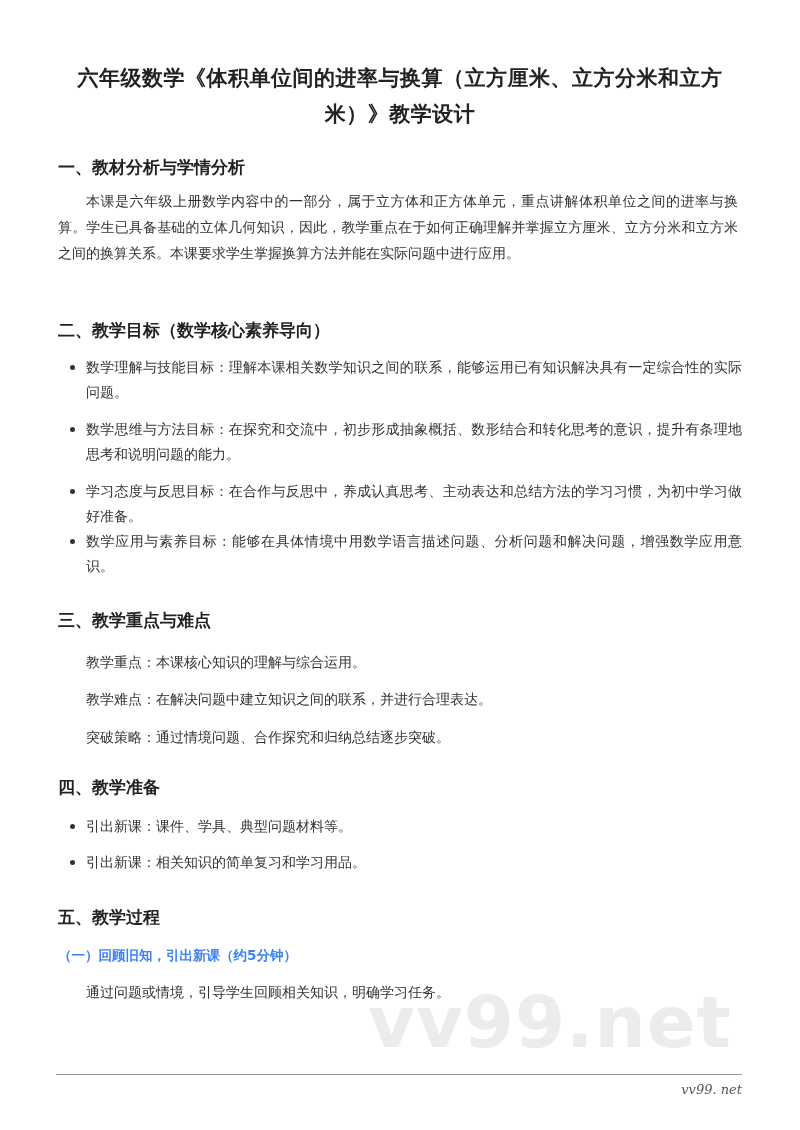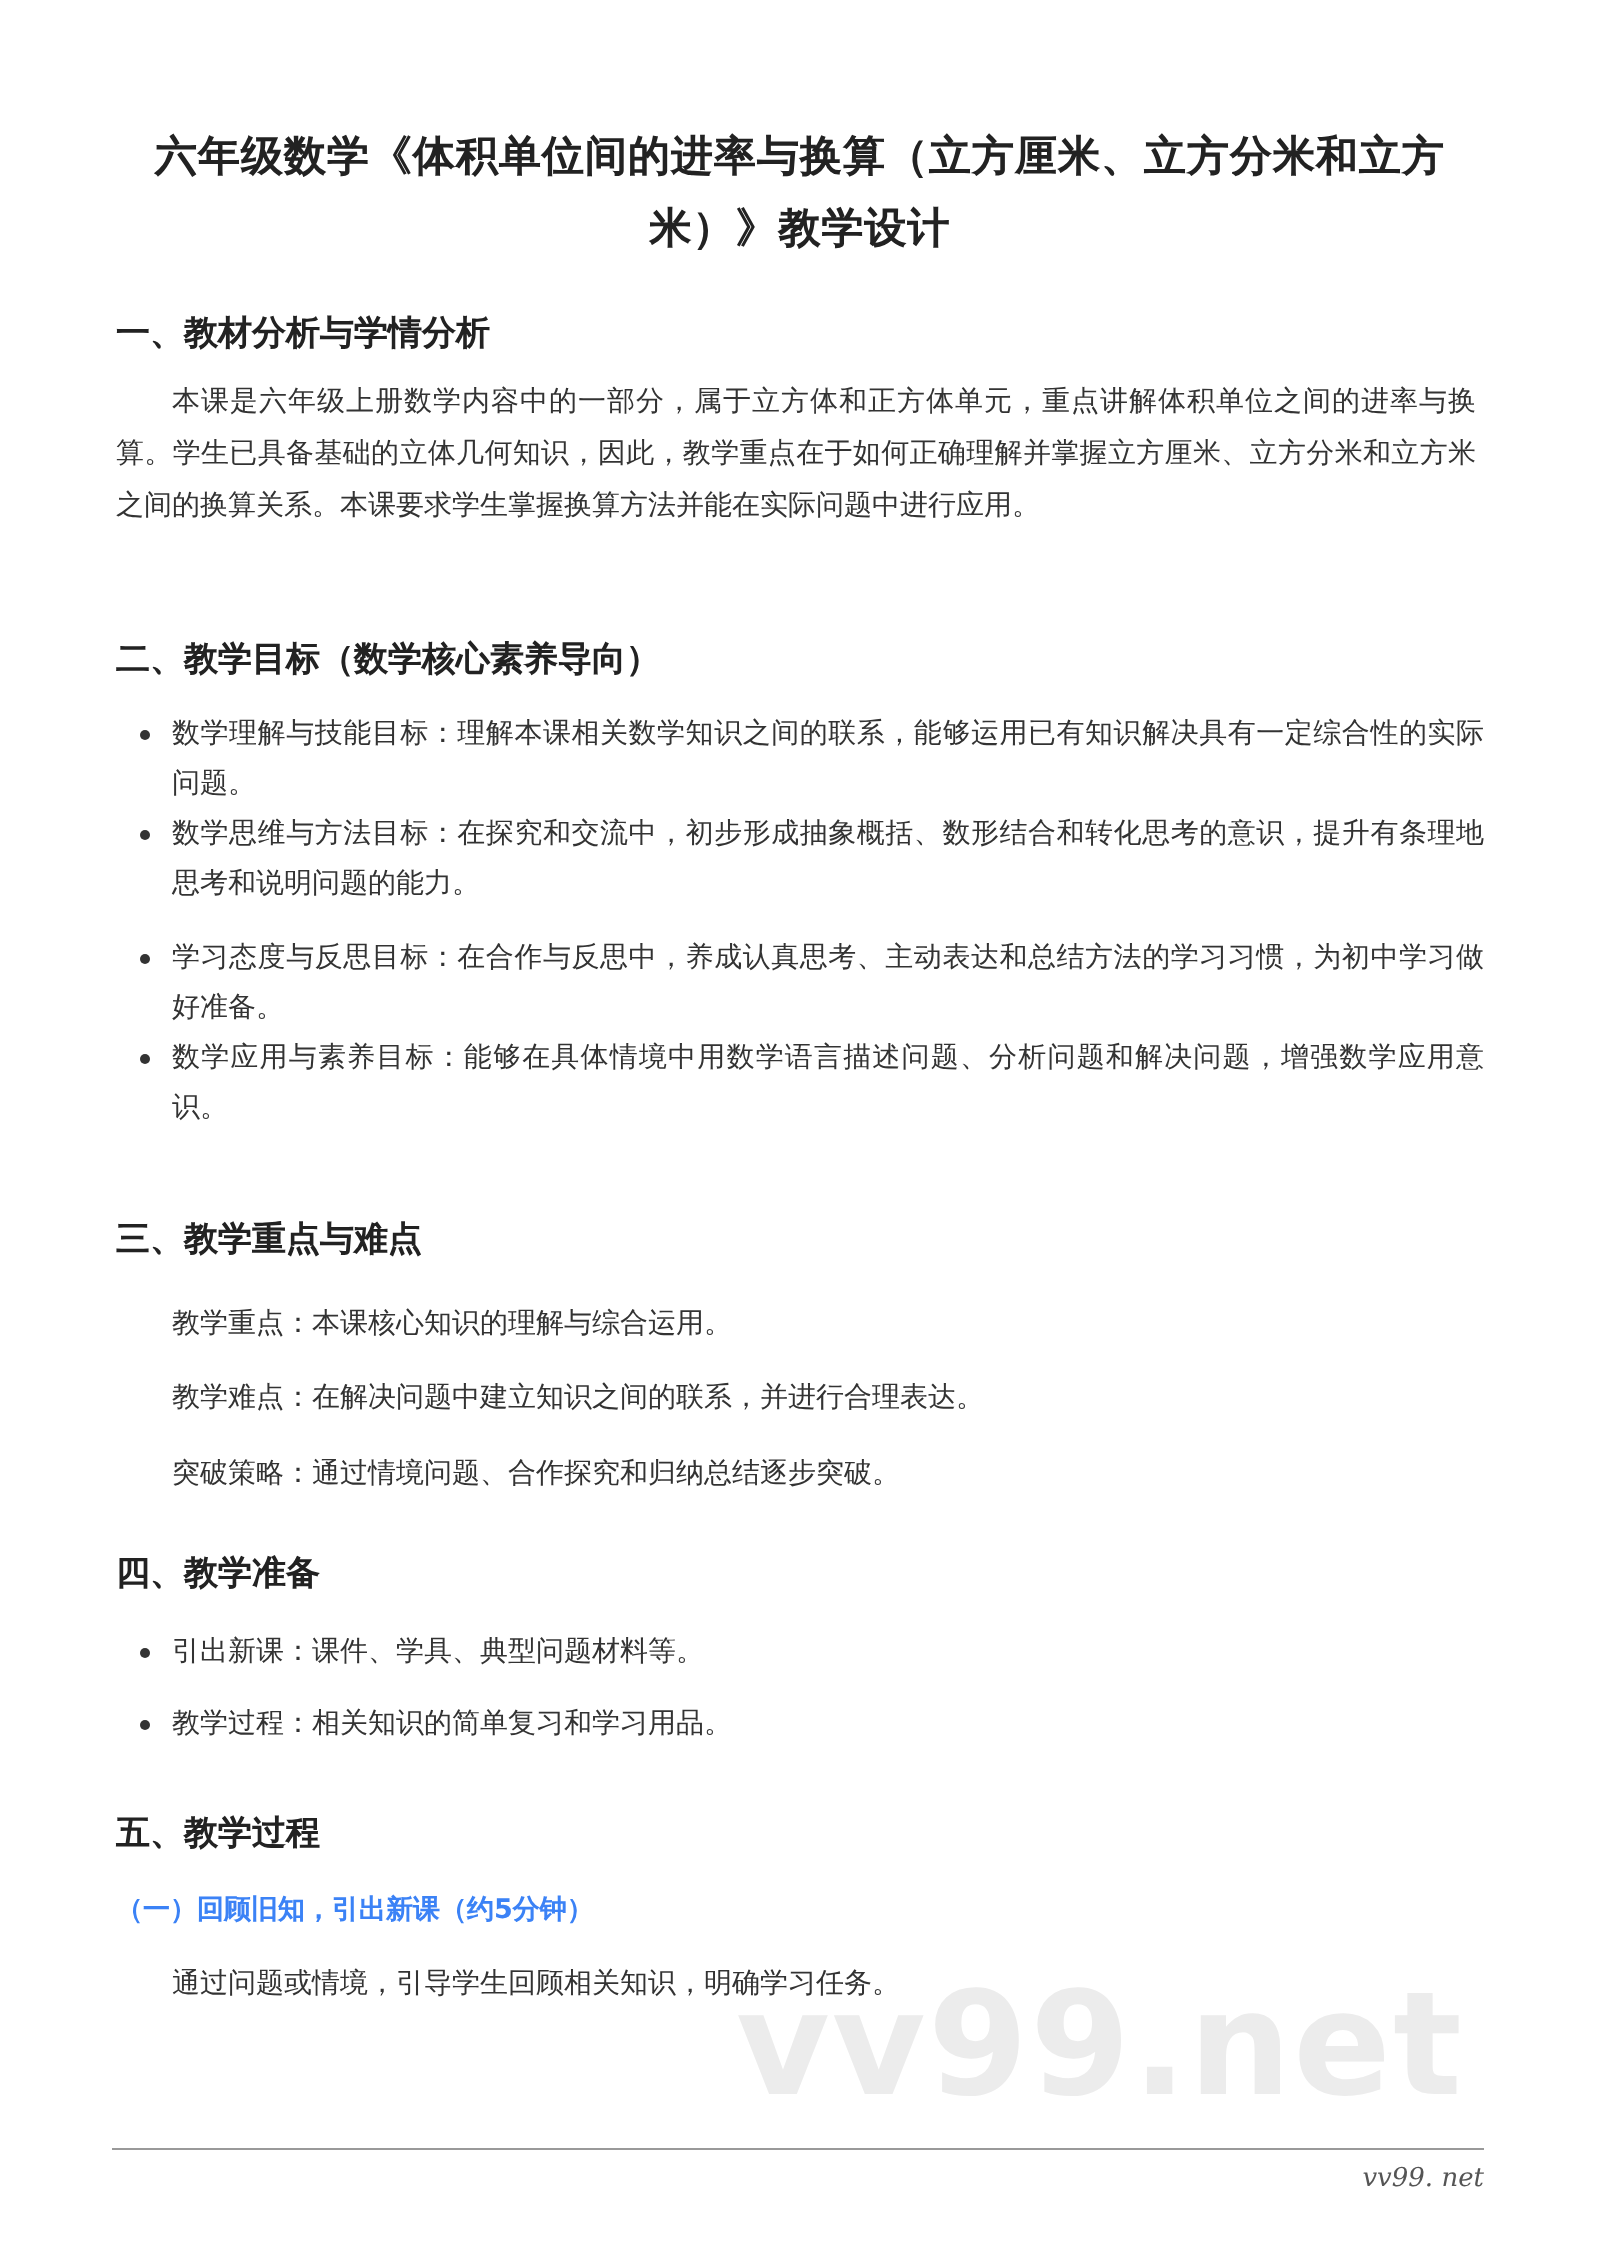--- a/index.html
+++ b/index.html
@@ -34,35 +34,35 @@
   <div class="title">
     <div>六年级数学《体积单位间的进率与换算（立方厘米、立方分米和立方</div>
     <div>米）》教学设计</div>
   </div>
 
   <div class="h2" style="top:155px;">一、教材分析与学情分析</div>
   <div class="para" style="top:188px;">本课是六年级上册数学内容中的一部分，属于立方体和正方体单元，重点讲解体积单位之间的进率与换算。学生已具备基础的立体几何知识，因此，教学重点在于如何正确理解并掌握立方厘米、立方分米和立方米之间的换算关系。本课要求学生掌握换算方法并能在实际问题中进行应用。</div>
 
   <div class="h2" style="top:318px;">二、教学目标（数学核心素养导向）</div>
   <ul class="bullets" style="top:355px;">
-    <li style=""><span class="dot"></span><span>数学理解与技能目标：理解本课相关数学知识之间的联系，能够运用已有知识解决具有一定综合性的实际问题。</span></li>
+    <li style="margin-bottom:12px;"><span class="dot"></span><span>数学理解与技能目标：理解本课相关数学知识之间的联系，能够运用已有知识解决具有一定综合性的实际问题。</span></li>
     <li style="margin-bottom:12px;"><span class="dot"></span><span>数学思维与方法目标：在探究和交流中，初步形成抽象概括、数形结合和转化思考的意识，提升有条理地思考和说明问题的能力。</span></li>
     <li><span class="dot"></span><span>学习态度与反思目标：在合作与反思中，养成认真思考、主动表达和总结方法的学习习惯，为初中学习做好准备。</span></li>
     <li style="margin-bottom:12px;"><span class="dot"></span><span>数学应用与素养目标：能够在具体情境中用数学语言描述问题、分析问题和解决问题，增强数学应用意识。</span></li>
   </ul>
 
   <div class="h2" style="top:608px;">三、教学重点与难点</div>
   <div class="plain" style="top:651px;">教学重点：本课核心知识的理解与综合运用。</div>
   <div class="plain" style="top:688px;">教学难点：在解决问题中建立知识之间的联系，并进行合理表达。</div>
   <div class="plain" style="top:726px;">突破策略：通过情境问题、合作探究和归纳总结逐步突破。</div>
 
   <div class="h2" style="top:775px;">四、教学准备</div>
   <ul class="bullets" style="top:814px;">
     <li style="margin-bottom:11px;"><span class="dot"></span><span>引出新课：课件、学具、典型问题材料等。</span></li>
-    <li><span class="dot"></span><span>教学过程：相关知识的简单复习和学习用品。</span></li>
+    <li><span class="dot"></span><span>引出新课：相关知识的简单复习和学习用品。</span></li>
   </ul>
 
   <div class="h2" style="top:905px;">五、教学过程</div>
   <div class="h3" style="top:945px;">（一）回顾旧知，引出新课（约5分钟）</div>
   <div class="plain" style="top:981px;">通过问题或情境，引导学生回顾相关知识，明确学习任务。</div>
 </div>
 
 <div class="watermark">vv99.net</div>
 <div class="footer-line"></div>
 <div class="footer-text">vv99. net</div>

